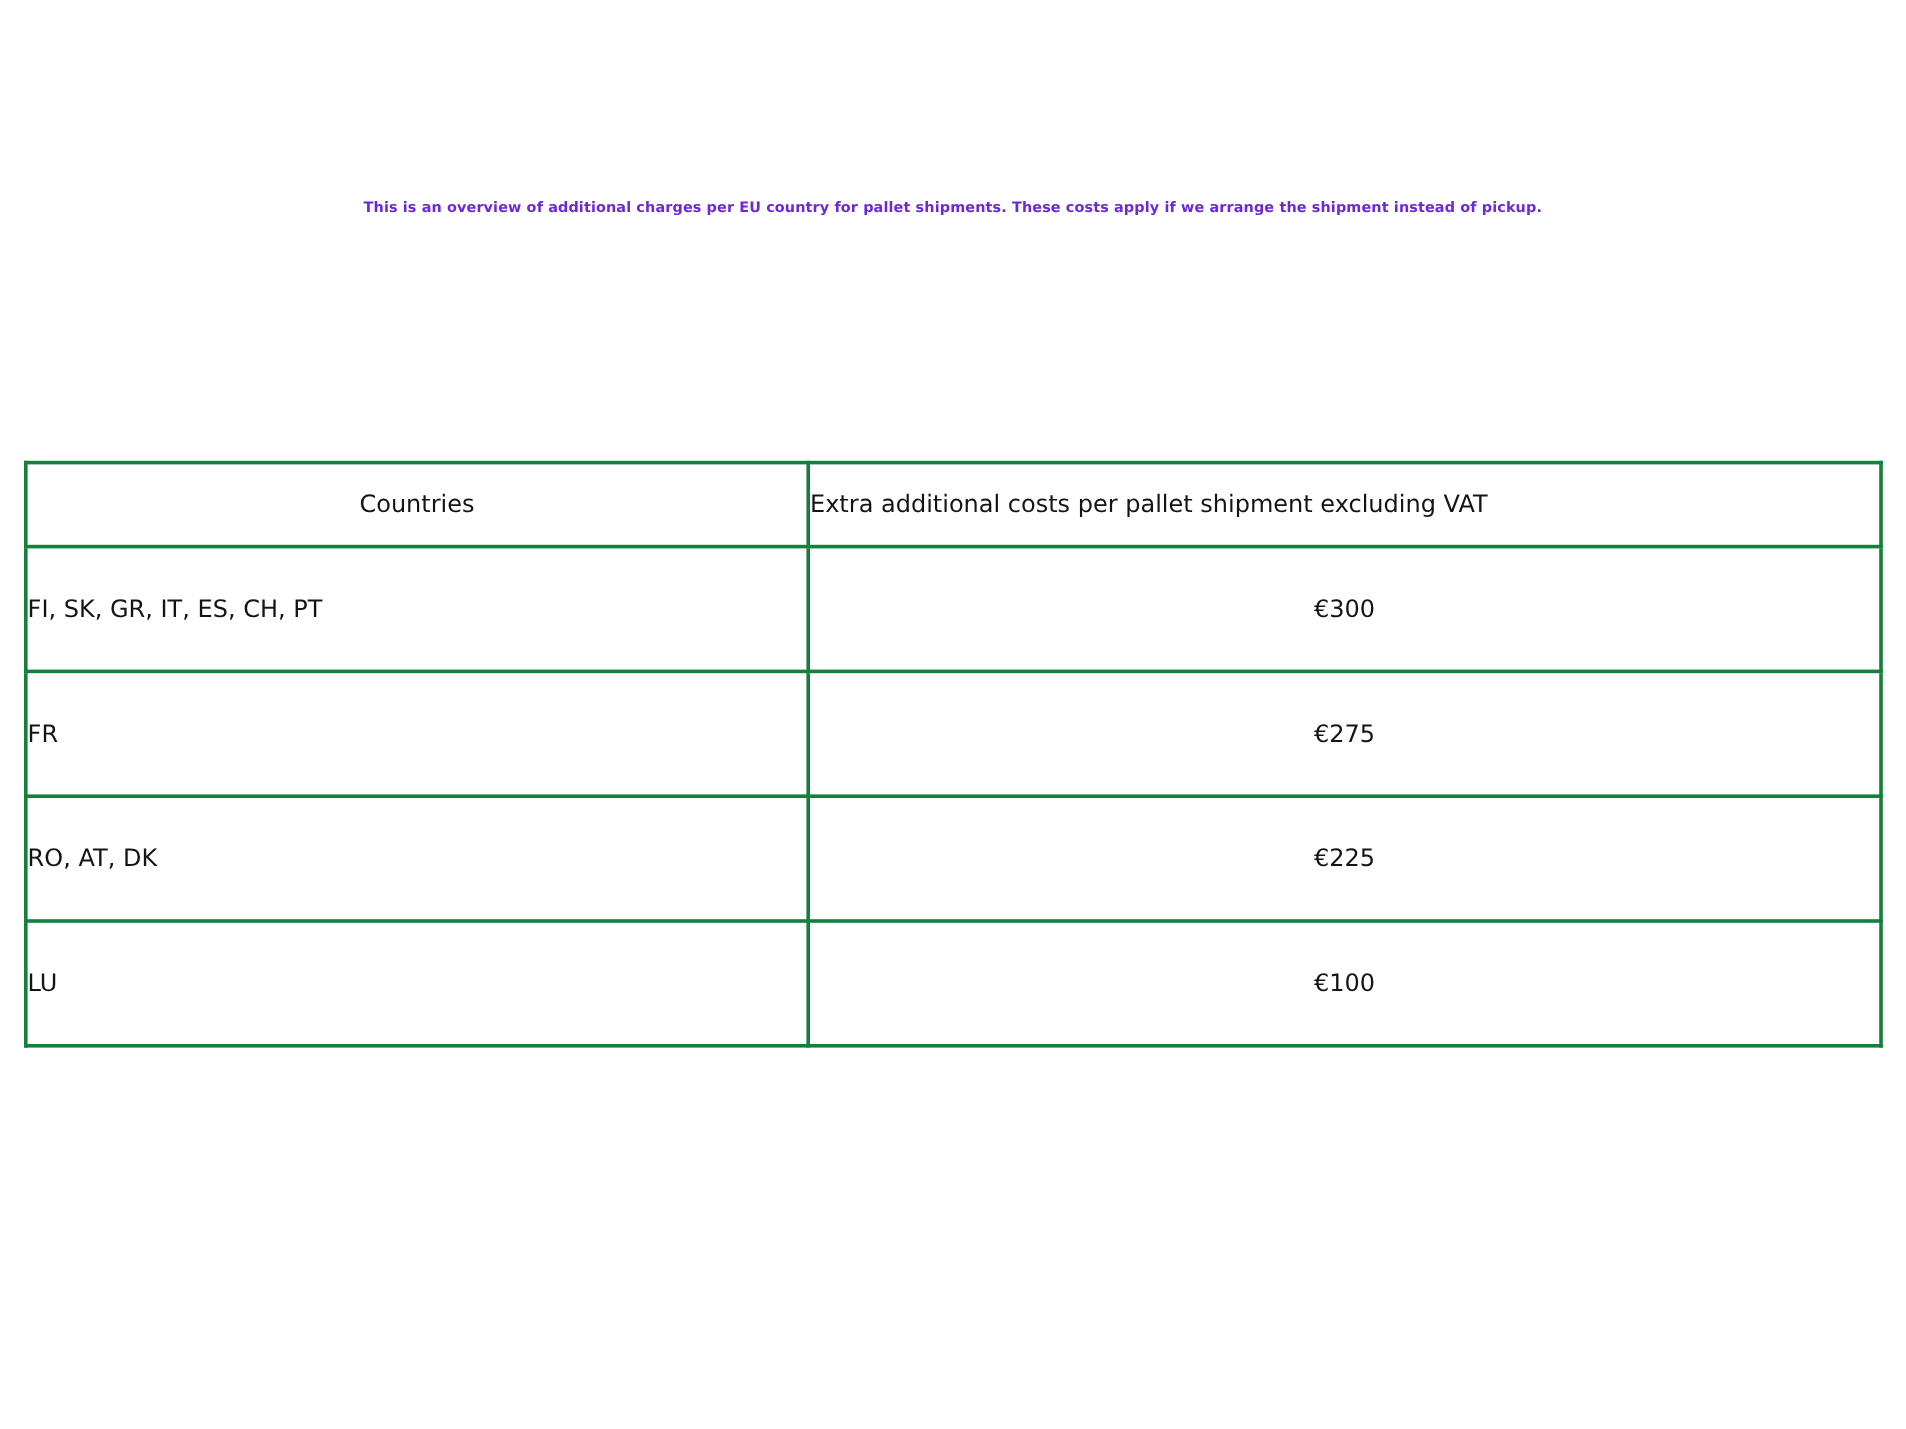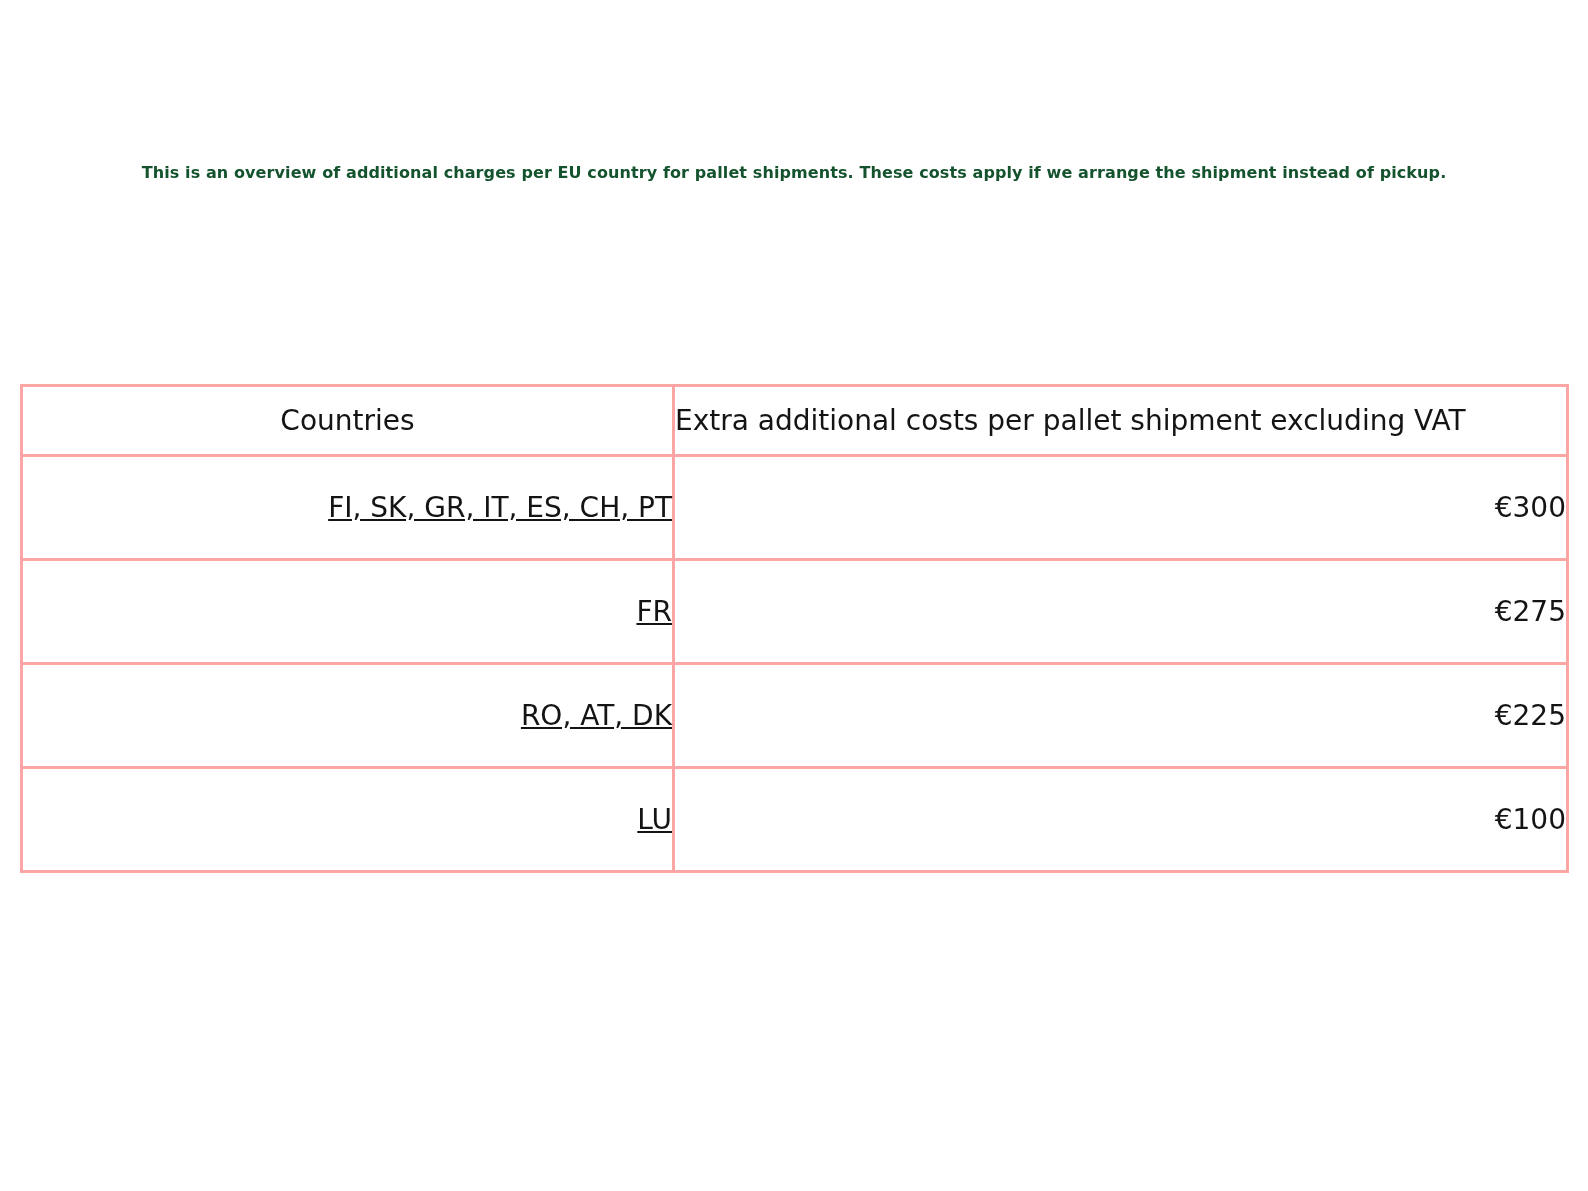--- a/index.html
+++ b/index.html
@@ -14,63 +14,62 @@
     overflow: hidden;
     font-family: "DejaVu Sans", "Liberation Sans", sans-serif;
     color: #141414;
   }
   .intro {
     position: absolute;
     top: 161px;
     left: 0;
     width: 1588px;
     text-align: center;
-    font-size: 16px;
+    font-size: 12px;
     font-weight: bold;
     letter-spacing: 0.1px;
     line-height: 24px;
-    color: #14532d;
+    color: #6d28d9;
     white-space: nowrap;
   }
   table.charges {
     position: absolute;
     left: 20px;
     top: 384px;
     width: 1549px;
     height: 489px;
     border-collapse: collapse;
     table-layout: fixed;
   }
   table.charges col.c-countries { width: 652px; }
   table.charges tr { height: 69.85px; }
   table.charges th,
   table.charges td {
-    border: 3px solid #fca5a5;
-    font-size: 28px;
+    border: 3px solid #15803d;
+    font-size: 20px;
     font-weight: normal;
     vertical-align: middle;
     white-space: nowrap;
     padding: 0;
     color: #141414;
     background: #ffffff;
   }
   th.countries-header {
     text-align: center;
   }
   th.costs-header {
     text-align: left;
     padding-left: 14px;
   }
   td.countries-cell {
-    text-align: right;
+    text-align: left;
     padding-left: 62px;
-    text-decoration: underline;
   }
   td.cost-cell {
-    text-align: right;
+    text-align: center;
     padding-left: 84px;
   }
 </style>
 </head>
 <body>
 
 <div class="intro">This is an overview of additional charges per EU country for pallet shipments. These costs apply if we arrange the shipment instead of pickup.</div>
 
 <table class="charges">
   <colgroup>

